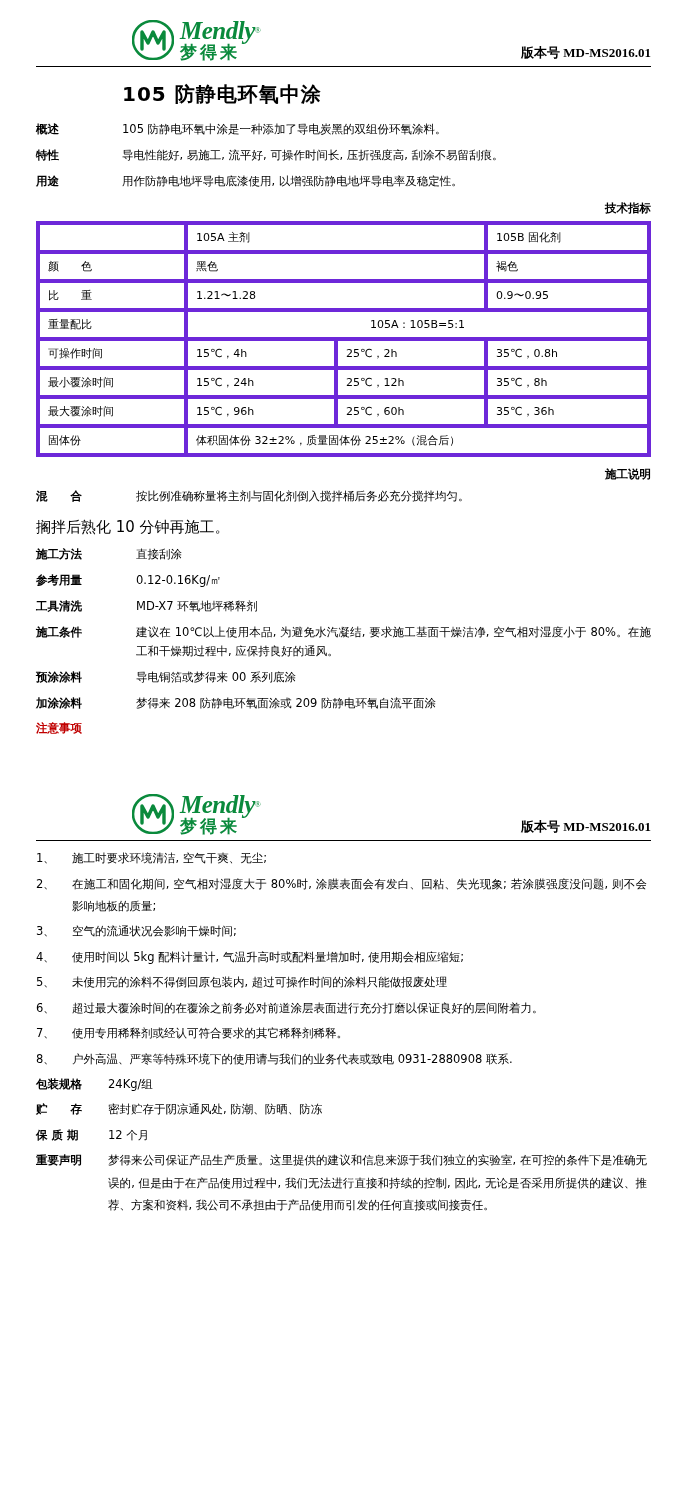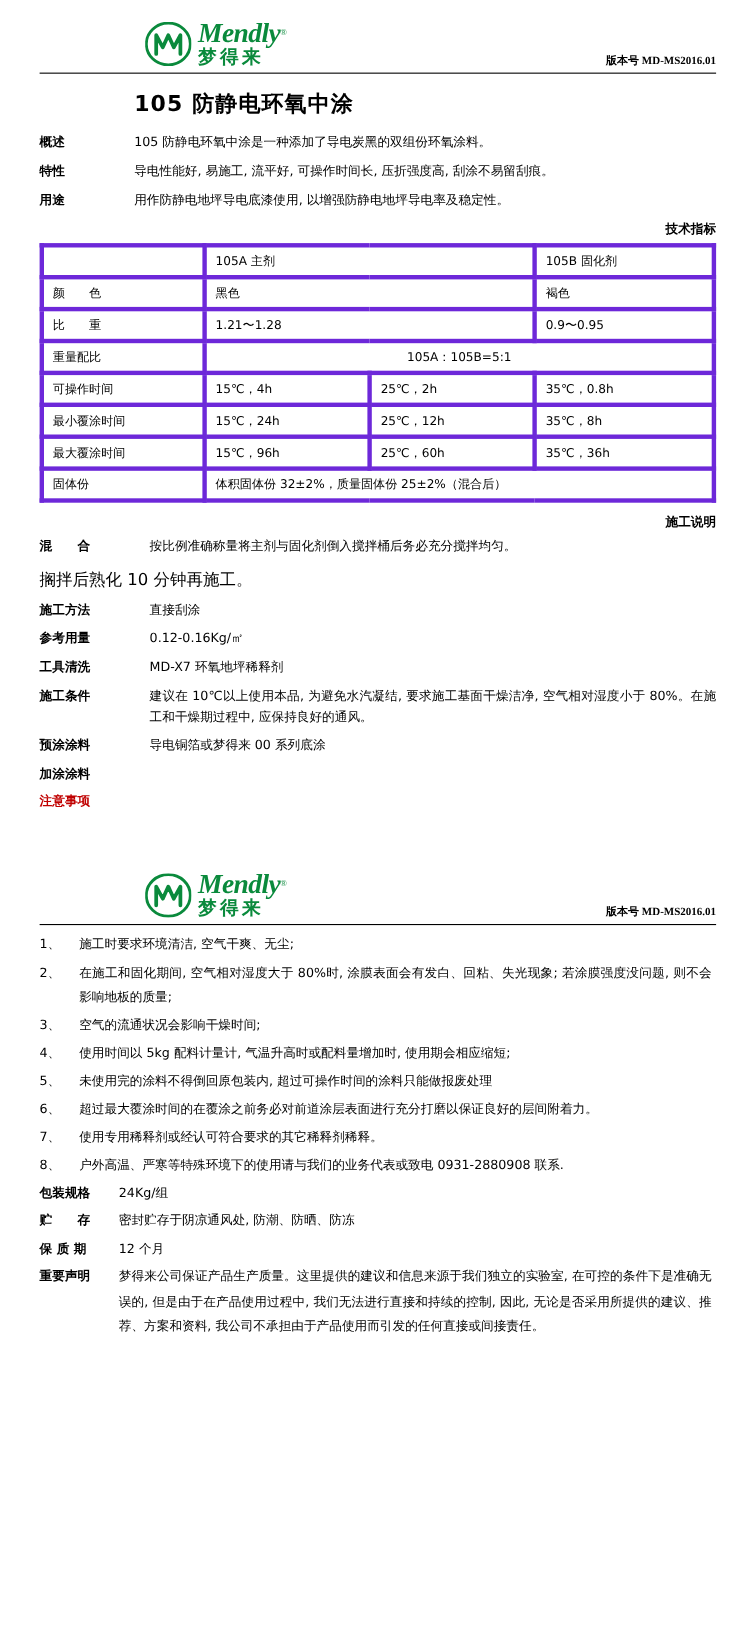--- a/index.html
+++ b/index.html
@@ -62,21 +62,21 @@
   }
   .logo-reg{
     font-size:8px;
     color:#0a8a3c;
     vertical-align:super;
   }
   .verno{
     position:absolute;
     right:0;
     bottom:2px;
-    font-size:10px;
+    font-size:13px;
     font-weight:bold;
     font-family:"Liberation Serif",serif;
   }
   .rule{
     border:0;
     border-top:1px solid #000;
     margin:2px 0 0 0;
   }
   
   h1.doc-title{
@@ -293,20 +293,21 @@
     <div class="row">
       <div class="lbl">施工条件</div>
       <div class="val ind">建议在 10℃以上使用本品, 为避免水汽凝结, 要求施工基面干燥洁净, 空气相对湿度小于 80%。在施工和干燥期过程中, 应保持良好的通风。</div>
     </div>
     <div class="row">
       <div class="lbl">预涂涂料</div>
       <div class="val ind">导电铜箔或梦得来 00 系列底涂</div>
     </div>
     <div class="row">
       <div class="lbl">加涂涂料</div>
+      <div class="val ind">梦得来 208 防静电环氧面涂或 209 防静电环氧自流平面涂</div>
     </div>
 
     <div class="note-red">注意事项</div>
 
     <div class="pagebreak"></div>
   </div>
 
   <div class="sheet" style="padding-top:0;">
 
     <div class="hdr">

